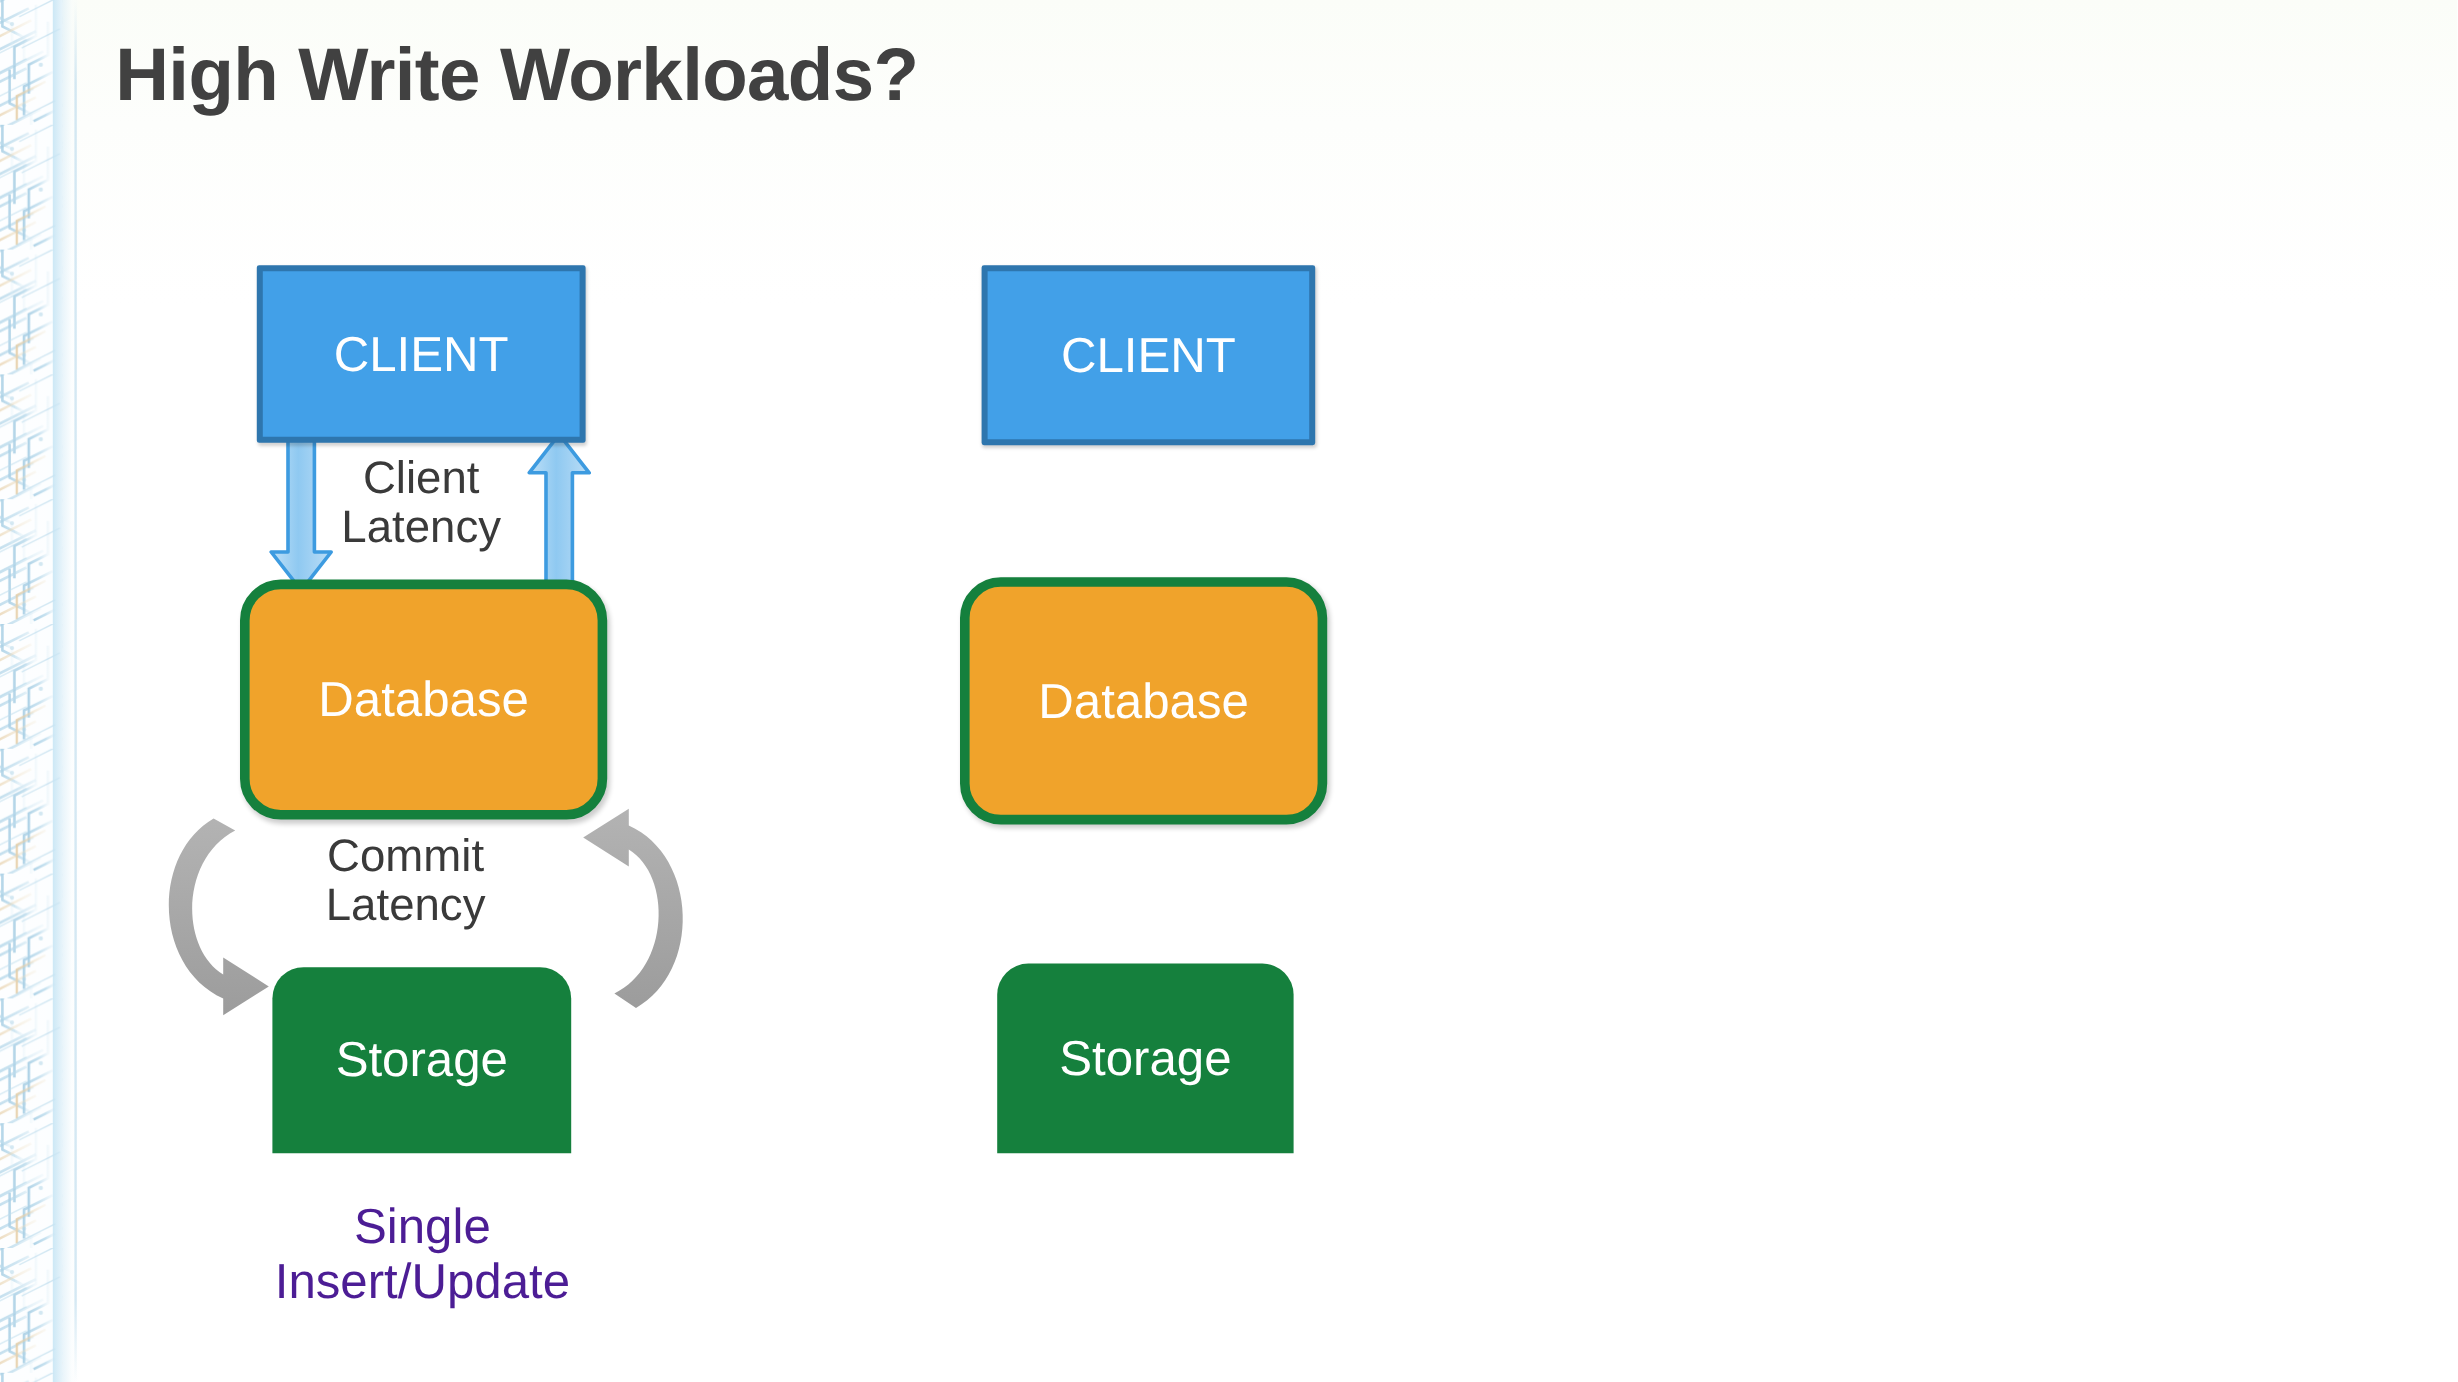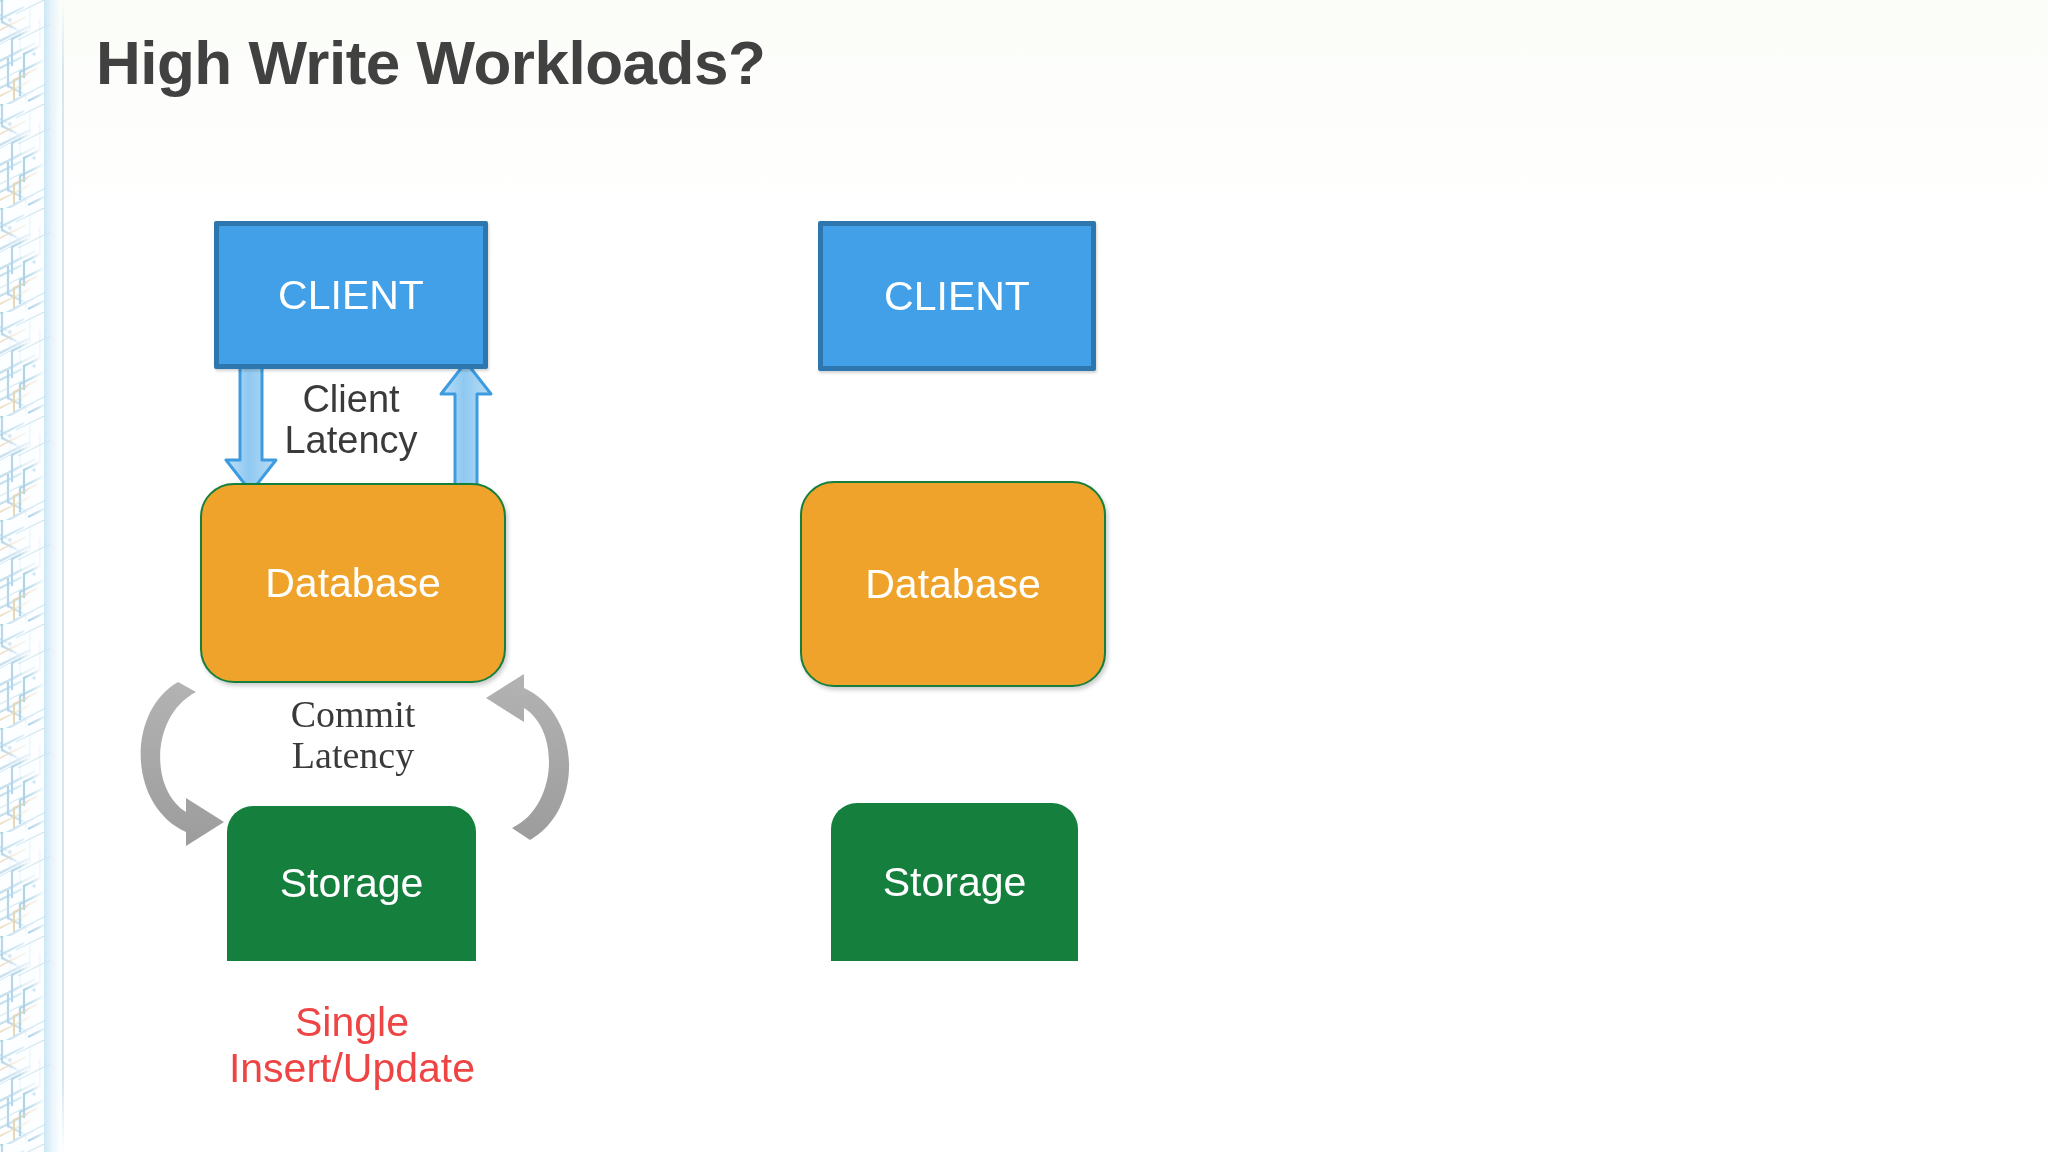--- a/index.html
+++ b/index.html
@@ -90,21 +90,21 @@
     text-align: center;
   }
   .node-client {
     background: #42A0E8;
     border: 5px solid #2E76AE;
     border-radius: 2px;
     box-shadow: 1px 2px 3px rgba(0,0,0,0.18);
   }
   .node-db {
     background: #F0A32B;
-    border: 2px solid #15803d;
+    border: 8px solid #15803d;
     border-radius: 34px;
     box-shadow: 2px 3px 4px rgba(0,0,0,0.20);
   }
   .node-storage {
     background: #15803d;
     border: none;
     border-radius: 26px 26px 0 0;
   }
 
   
@@ -128,25 +128,25 @@
   
   .edge-label {
     position: absolute;
     color: #3A3A3A;
     font-size: 38px;
     line-height: 1.09;
     text-align: center;
     white-space: pre-line;
   }
   #label-client-latency { left: 253px; top: 379px; width: 196px; }
-  #label-commit-latency { left: 235px; top: 694px; width: 236px; font-family: Liberation Serif, serif; }
+  #label-commit-latency { left: 220px; top: 694px; width: 236px; }
 
   .caption {
     position: absolute;
-    color: #ef4444;
+    color: #4c1d95;
     font-size: 41px;
     line-height: 1.12;
     text-align: center;
     white-space: pre-line;
   }
   #caption-left { left: 168px; top: 1000px; width: 368px; }
 </style>
 </head>
 <body>
 

